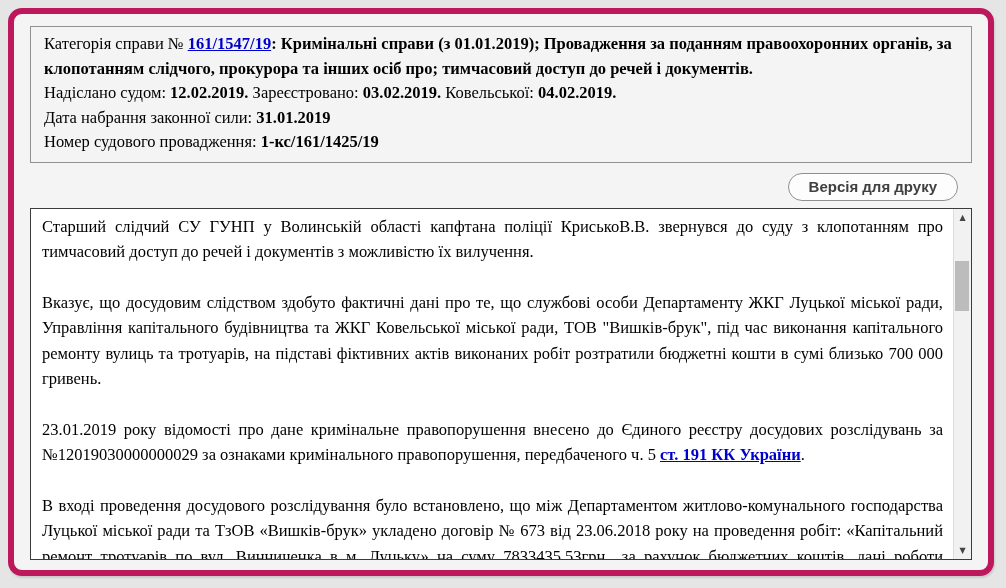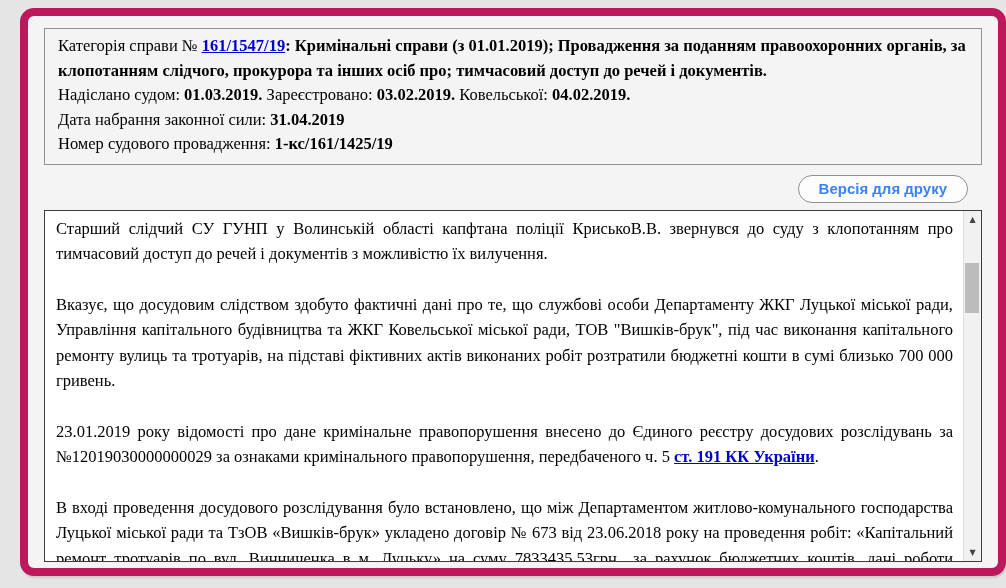--- a/index.html
+++ b/index.html
@@ -4,25 +4,25 @@
 <style>
   html, body {
     margin: 0; padding: 0;
     width: 1006px; height: 588px;
     overflow: hidden;
     background: #e5e5e5;
     font-family: "Liberation Serif", "DejaVu Serif", serif;
   }
   .page-container {
     position: absolute;
-    left: 20px; top: 8px;
+    left: 8px; top: 8px;
     width: 986px; height: 568px;
     box-sizing: border-box;
     background: #f4f4f4;
-    border: 8px solid #be185d;
+    border: 6px solid #be185d;
     border-radius: 14px;
     box-shadow: 1px 2px 2px rgba(0,0,0,0.12);
   }
   .header-box {
     margin: 12px 16px 0 16px;
     border: 1px solid #919191;
     padding: 5px 13px 7px 13px;
     font-size: 16.5px;
     line-height: 24.5px;
     color: #000;
@@ -37,21 +37,21 @@
   }
   a.law-link { font-weight: bold; }
   .btn-row {
     text-align: right;
     padding: 10px 30px 0 0;
   }
   .print-btn {
     font-family: "Liberation Sans", "DejaVu Sans", sans-serif;
     font-size: 15px;
     font-weight: bold;
-    color: #3b82f6;
+    color: #404040;
     background: #fdfdfd;
     border: 1px solid #8f8f8f;
     border-radius: 14px;
     padding: 4px 20px 5px 20px;
     cursor: pointer;
   }
   .doc-area {
     margin: 7px 16px 0 16px;
     height: 352px;
     box-sizing: border-box;
@@ -100,24 +100,24 @@
 </head>
 <body>
 
 <div class="page-container">
 
   <div class="header-box">
     <div class="meta-line">
       <span>Категорія справи № </span><a href="#" class="case-link">161/1547/19</a><span class="bold">: Кримінальні справи (з 01.01.2019); Провадження за поданням правоохоронних органів, за клопотанням слідчого, прокурора та інших осіб про; тимчасовий доступ до речей і документів.</span>
     </div>
     <div class="meta-line">
-      <span>Надіслано судом: </span><span class="bold">01.03.2019.</span><span> Зареєстровано: </span><span class="bold">03.02.2019.</span><span> Ковельської: </span><span class="bold">04.02.2019.</span>
+      <span>Надіслано судом: </span><span class="bold">12.02.2019.</span><span> Зареєстровано: </span><span class="bold">03.02.2019.</span><span> Ковельської: </span><span class="bold">04.02.2019.</span>
     </div>
     <div class="meta-line">
-      <span>Дата набрання законної сили: </span><span class="bold">31.04.2019</span>
+      <span>Дата набрання законної сили: </span><span class="bold">31.01.2019</span>
     </div>
     <div class="meta-line">
       <span>Номер судового провадження: </span><span class="bold">1-кс/161/1425/19</span>
     </div>
   </div>
 
   <div class="btn-row">
     <button class="print-btn">Версія для друку</button>
   </div>
 

